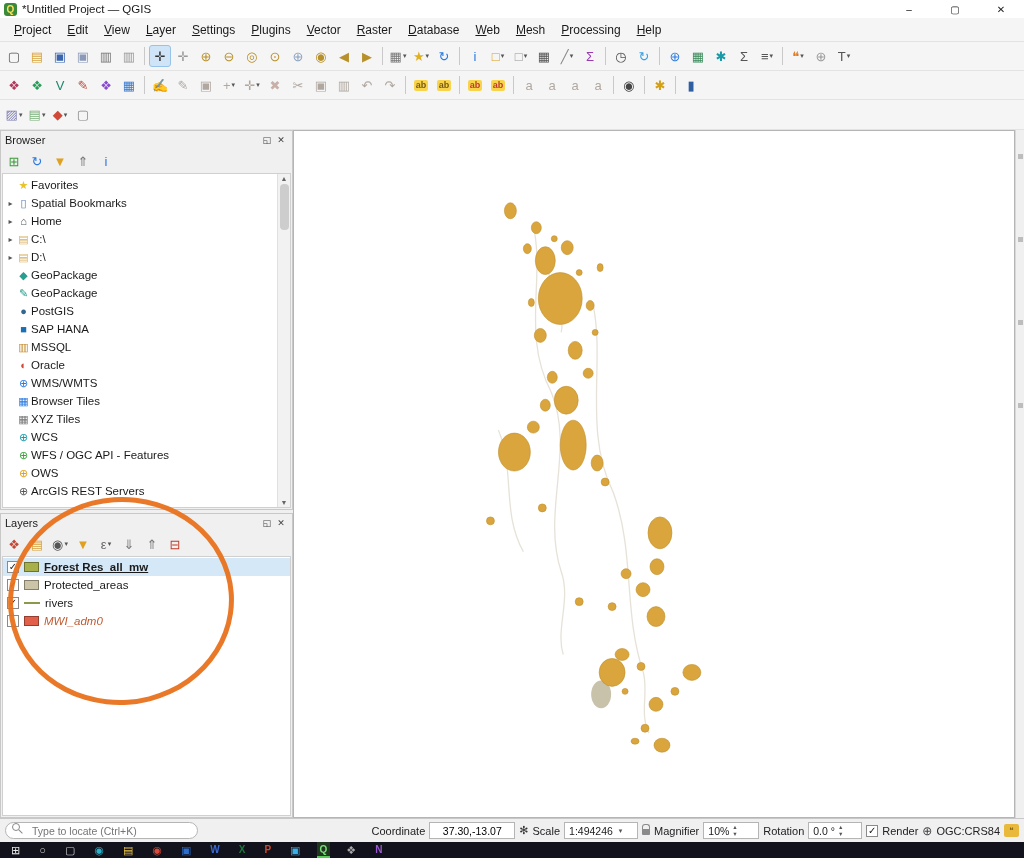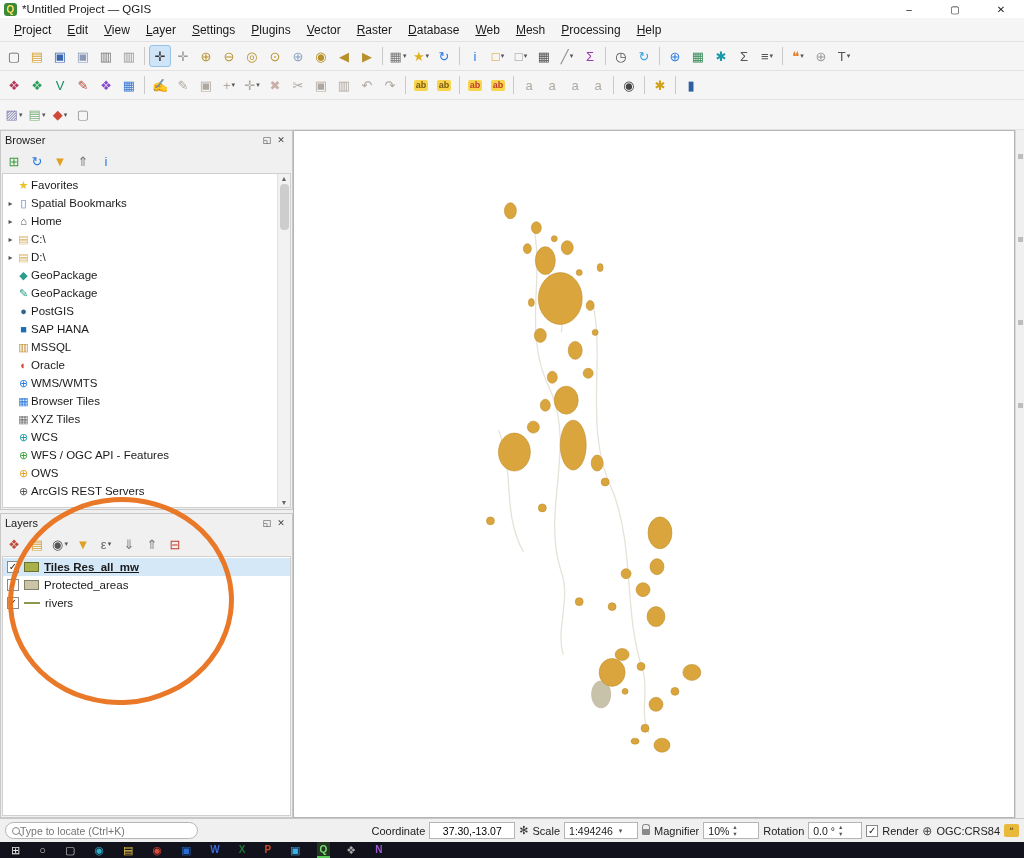--- a/index.html
+++ b/index.html
@@ -66,21 +66,21 @@
   #map-svg{position:absolute;inset:0;width:100%;height:100%;}
   .right-strip{width:9px;flex:0 0 auto;background:#f0f0f0;border-left:1px solid #d8d8d8;
     display:flex;flex-direction:column;align-items:center;padding-top:24px;gap:78px;}
   .strip-dot{width:5px;height:5px;background:#bdbdbd;}
 
   .annotation-ellipse{position:absolute;left:8px;top:497px;width:226px;height:208px;border:5px solid #e8721c;
     border-radius:50%;transform:rotate(-4deg);pointer-events:none;z-index:60;opacity:.95;}
 
   
   .statusbar{height:24px;flex:0 0 auto;background:#f0f0f0;border-top:1px solid #c8c8c8;display:flex;align-items:center;padding:0 5px;gap:4px;font-size:11px;}
-  .locate{width:193px;height:17px;background:#fff;border:1px solid #b5b5b5;border-radius:9px;display:flex;align-items:center;padding:0 6px;gap:0;flex:0 0 auto;}
+  .locate{width:193px;height:17px;background:#fff;border:1px solid #b5b5b5;border-radius:9px;display:flex;padding:0 6px;gap:12px;flex:0 0 auto;}
   .locate input{border:none;outline:none;font-size:10.5px;width:100%;color:#555;background:transparent;font-family:inherit;}
   .mag{width:8px;height:8px;border:1.4px solid #888;border-radius:50%;position:relative;flex:0 0 auto;}
   .mag::after{content:"";position:absolute;width:5px;height:1.4px;background:#888;transform:rotate(45deg);right:-4px;bottom:-2px;}
   .sb-right{margin-left:auto;display:flex;align-items:center;gap:4px;}
   .sb-label{color:#222;white-space:nowrap;}
   .sb-box{height:17px;background:#fff;border:1px solid #b5b5b5;display:flex;align-items:center;padding:0 4px;font-size:10.5px;white-space:nowrap;}
   .spin{display:flex;flex-direction:column;font-size:5.5px;color:#555;line-height:1.1;margin-left:3px;}
   .ddrow{font-size:7px;color:#555;margin-left:6px;}
   .lock{width:8px;height:6px;background:#8a8a8a;border-radius:1px;position:relative;margin-top:3px;flex:0 0 auto;}
   .lock::before{content:"";position:absolute;width:6px;height:5px;border:1.3px solid #8a8a8a;border-bottom:none;border-radius:3px 3px 0 0;top:-5px;left:0;}
@@ -517,31 +517,36 @@
               <span class="tg" style="color: rgb(119, 119, 119);">⇑</span>
             </div>
             <div class="tb">
               <span class="tg" style="color: rgb(192, 58, 42);">⊟</span>
             </div>
           </div>
         <div class="layers-list" id="layers-list">
             <div class="lrow sel">
               <span class="cb">✓</span>
               <span class="swatch" style="background: rgb(168, 176, 74);"></span>
-              <span class="llabel sel" style="color: rgb(26, 26, 26);">Tiles Res_all_mw</span>
+              <span class="llabel sel" style="color: rgb(26, 26, 26);">Forest Res_all_mw</span>
             </div>
             <div class="lrow">
               <span class="cb">✓</span>
               <span class="swatch" style="background: rgb(203, 196, 166);"></span>
               <span class="llabel" style="color: rgb(26, 26, 26);">Protected_areas</span>
             </div>
             <div class="lrow">
               <span class="cb">✓</span>
               <span class="swline" style="background: rgb(138, 154, 74);"></span>
               <span class="llabel" style="color: rgb(26, 26, 26);">rivers</span>
+            </div>
+            <div class="lrow">
+              <span class="cb"></span>
+              <span class="swatch" style="background: rgb(226, 96, 74);"></span>
+              <span class="llabel ital" style="color: rgb(192, 90, 48);">MWI_adm0</span>
             </div>
           </div>
       </div>
 
     </div>
 
     <div class="map-area">
       <svg id="map-svg" viewBox="0 0 722 688" preserveAspectRatio="none">
           <path d="M240,95 C252,150 228,205 258,262 C282,320 248,382 268,442 C278,470 262,500 270,525" fill="none" stroke="#e6e2d8" stroke-width="1.3"></path>
           <path d="M300,175 C312,232 290,302 320,362 C342,422 330,482 350,542 C356,562 346,584 356,604" fill="none" stroke="#e6e2d8" stroke-width="1.3"></path>

